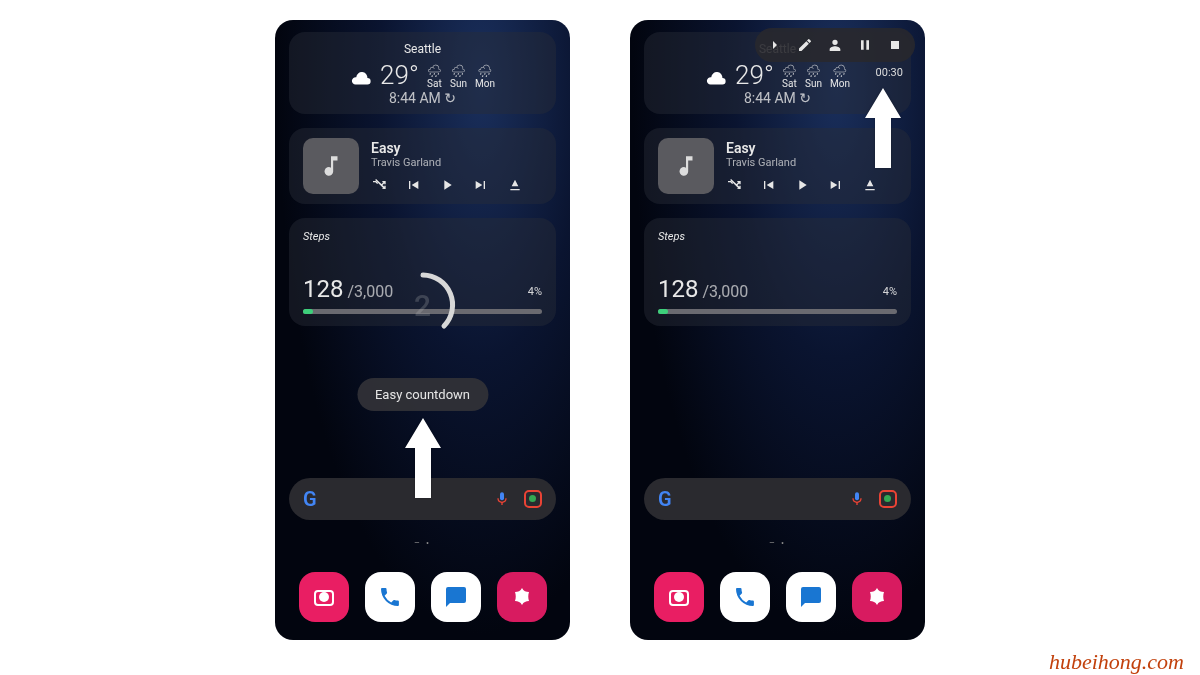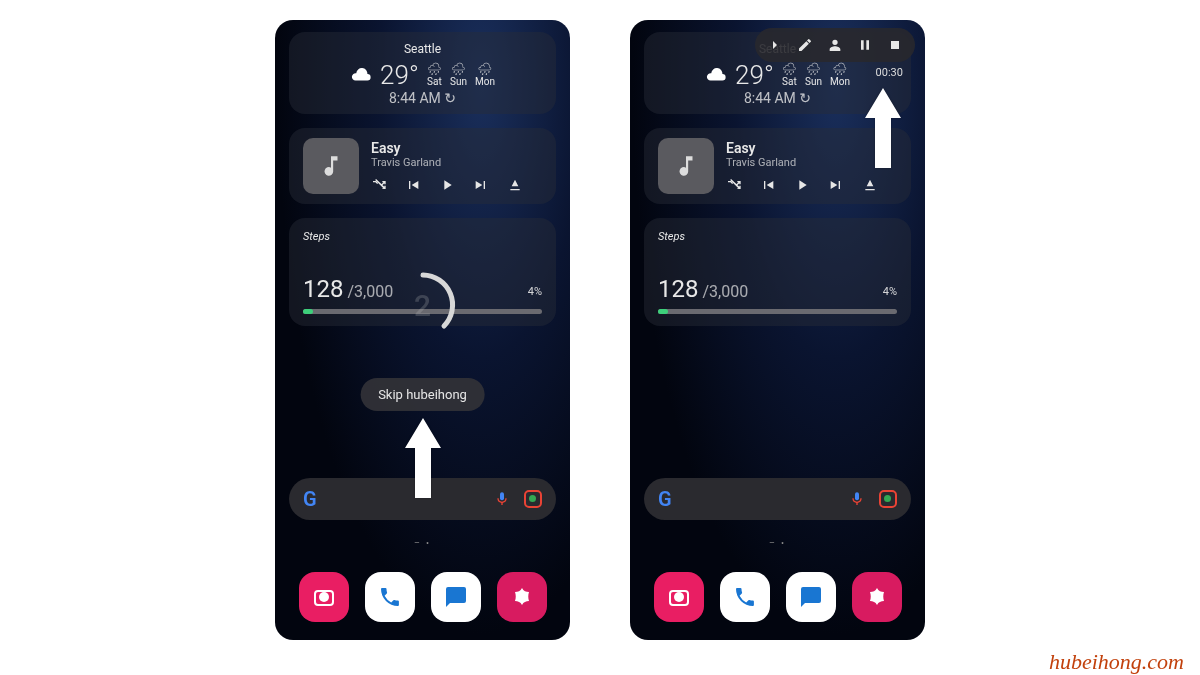--- a/index.html
+++ b/index.html
@@ -53,21 +53,21 @@
   
   .weather {
     background: rgba(40,45,55,.45);
     border-radius: 16px;
     padding: 10px 31px 8px;
     text-align: center;
   }
   .weather .city { font-size: 12px; margin-bottom: 4px; }
   .weather-row {
     display: flex;
-    align-items: center;
+    align-items: flex-end;
     justify-content: center;
     gap: 8px;
   }
   .weather .temp { font-size: 26px; font-weight: 300; }
   .forecast { display: flex; gap: 8px; }
   .fday { text-align: center; font-size: 10px; line-height: 1.2; }
   .fday .ficon { font-size: 12px; opacity:.8; }
   .weather .clock { font-size: 14px; opacity:.8; }
 
   
@@ -280,21 +280,21 @@
             <div class="fill"></div>
           </div>
       </div>
 
       <div class="countdown-arc">
         <svg viewBox="0 0 70 70">
             <path d="M35 5 a30 30 0 0 1 21 51" fill="none" stroke="#d7d7d7" stroke-width="5" stroke-linecap="round"></path>
           </svg>
         <div class="countdown-num">2</div>
       </div>
-      <div class="skip-btn">Skip hubeihong</div>
+      <div class="skip-btn">Easy countdown</div>
 
       <div class="arrow arrow1">
         <svg viewBox="0 0 36 80">
             <path d="M18 0 36 30H26V80H10V30H0z"></path>
           </svg>
       </div>
 
       <div class="search">
         <div class="g"><span>G</span></div>
         <div class="right-icons">

